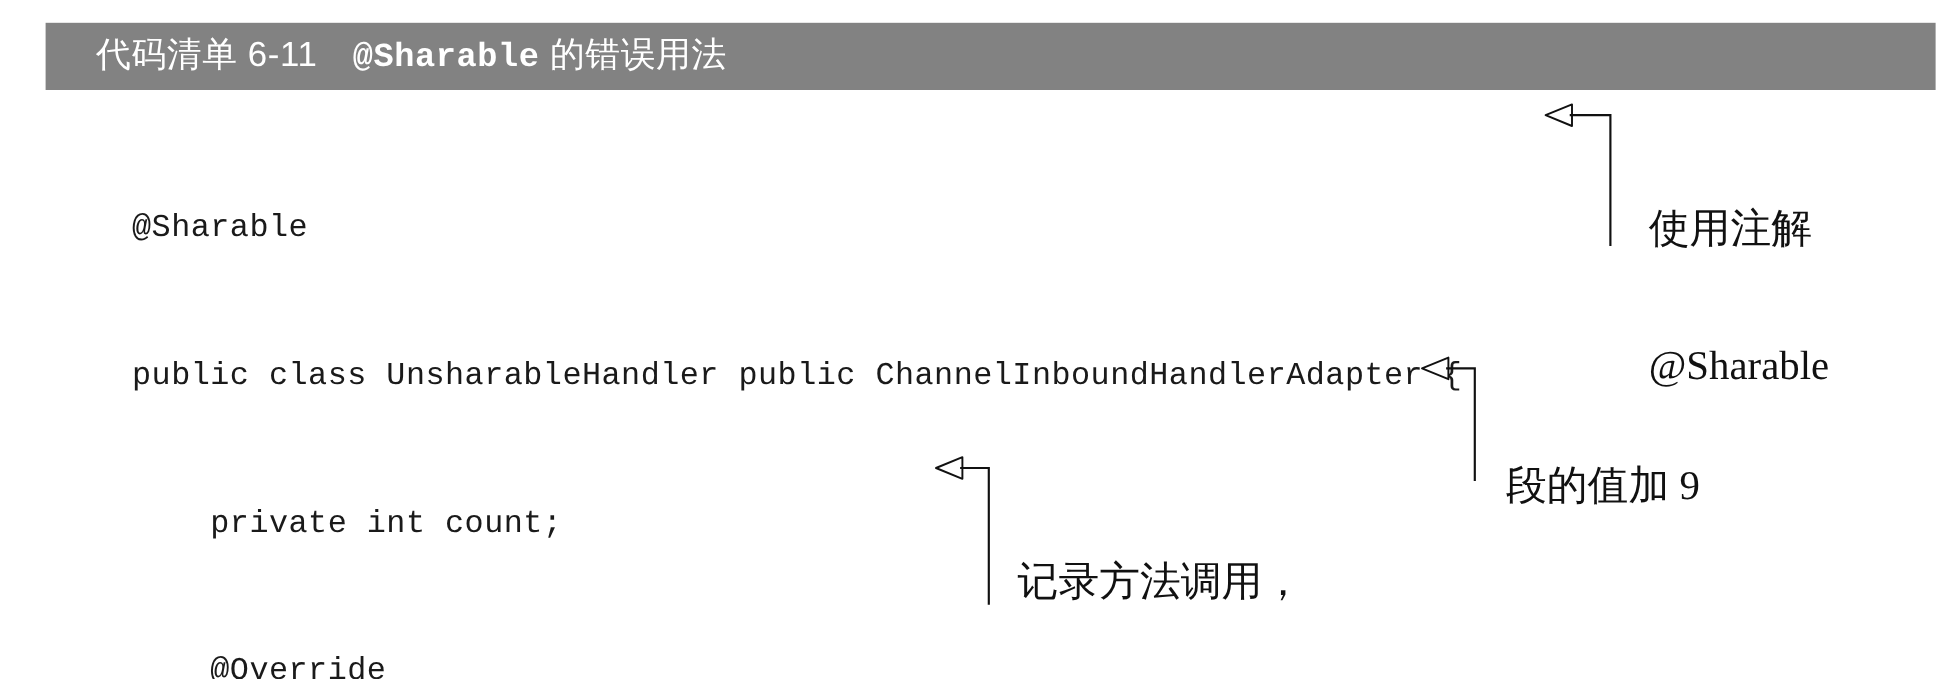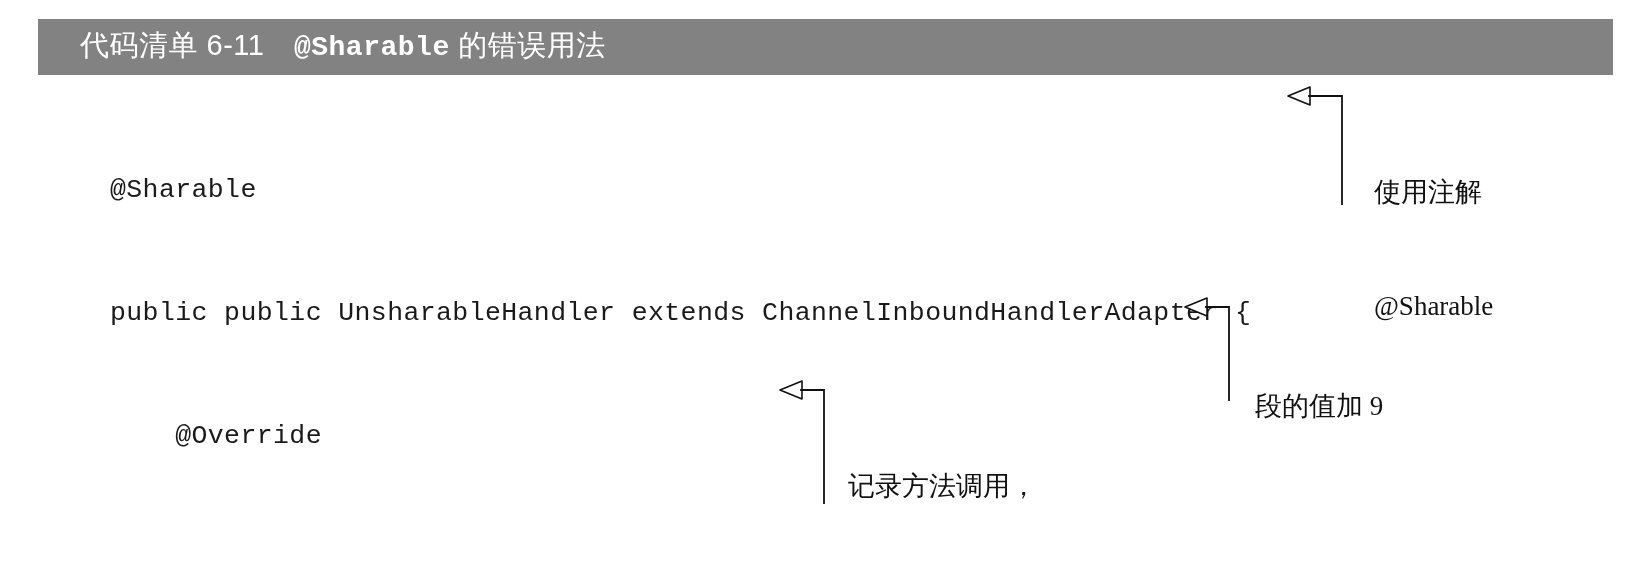--- a/index.html
+++ b/index.html
@@ -60,21 +60,21 @@
     height: 41px;
   }
 
   
   .annotation {
     position: absolute;
   }
   .anno-text {
     position: absolute;
     font-family: "Liberation Serif", "DejaVu Serif", serif;
-    font-size: 27px;
+    font-size: 34px;
     line-height: 38px;
     color: #111111;
     white-space: pre;
   }
   .anno-text .lat {
     font-family: "Liberation Serif", "DejaVu Serif", serif;
   }
 
   
   .leader {
@@ -100,21 +100,22 @@
 </style>
 </head>
 <body>
 
 <div id="listing-header">
   <div class="hdr-text"><span>代码清单 6-11</span><span>　</span><span class="mono">@Sharable</span><span> 的错误用法</span></div>
 </div>
 
 <div id="code-block">
   <div class="code-line">@Sharable</div>
-  <div class="code-line">public public UnsharableHandler extends ChannelInboundHandlerAdapter {</div>
+  <div class="code-line">public class UnsharableHandler public ChannelInboundHandlerAdapter {</div>
+  <div class="code-line">    private int count;</div>
   <div class="code-line">    @Override</div>
   
   
   
   
   
   
   
 </div>
 

